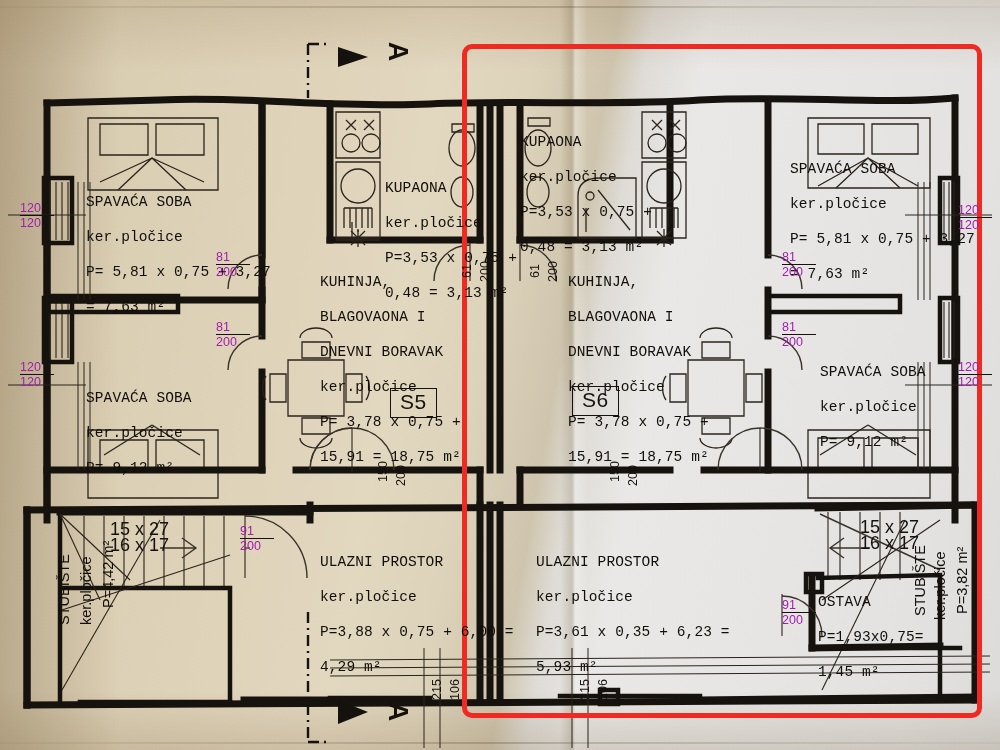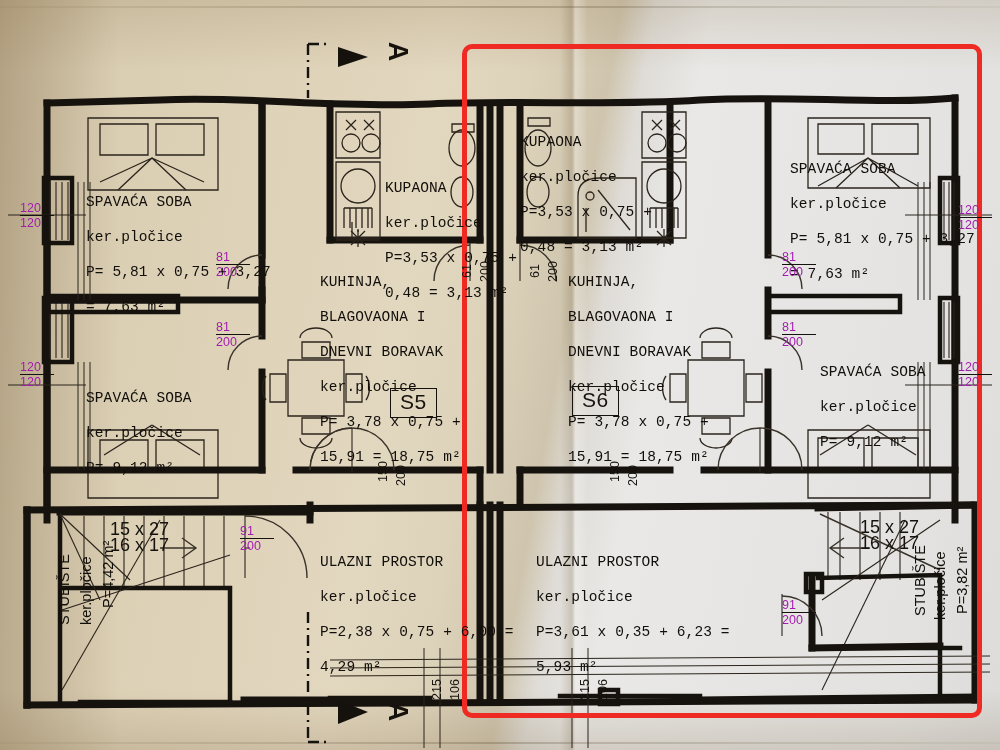--- a/index.html
+++ b/index.html
@@ -416,21 +416,21 @@
   <div class="vertlbl" style="left:56px; top:625px;">STUBIŠTE</div>
   <div class="vertlbl" style="left:78px; top:625px;">ker.pločice</div>
   <div class="vertlbl" style="left:100px; top:608px;">P=4,42 m²</div>
 
   <div class="dim" style="left:110px; top:522px; width:64px; text-align:left;">15 x 27</div>
   <div class="dim" style="left:110px; top:538px; width:64px; text-align:left;">16 x 17</div>
 
   <div class="lbl" style="left:320px; top:536px;">
     <div>ULAZNI PROSTOR</div>
     <div>ker.pločice</div>
-    <div>P=2,38 x 0,75 + 6,00 =</div>
+    <div>P=3,88 x 0,75 + 6,00 =</div>
     <div>4,29 m²</div>
   </div>
 
   <div class="lbl" style="left:520px; top:116px;">
     <div>KUPAONA</div>
     <div>ker.pločice</div>
     <div>P=3,53 x 0,75 +</div>
     <div>0,48 = 3,13 m²</div>
   </div>
 
@@ -458,20 +458,25 @@
     <div>P= 5,81 x 0,75 + 3,27</div>
     <div>= 7,63 m²</div>
   </div>
 
   <div class="lbl" style="left:820px; top:346px;">
     <div>SPAVAĆA SOBA</div>
     <div>ker.pločice</div>
     <div>P= 9,12 m²</div>
   </div>
 
+  <div class="lbl" style="left:818px; top:576px;">
+    <div>OSTAVA</div>
+    <div>P=1,93x0,75=</div>
+    <div>1,45 m²</div>
+  </div>
 
   <div class="vertlbl" style="left:912px; top:616px;">STUBIŠTE</div>
   <div class="vertlbl" style="left:932px; top:620px;">ker.pločice</div>
   <div class="vertlbl" style="left:954px; top:614px;">P=3,82 m²</div>
 
   <div class="dim" style="left:860px; top:520px; width:64px; text-align:left;">15 x 27</div>
   <div class="dim" style="left:860px; top:536px; width:64px; text-align:left;">16 x 17</div>
 
   <div class="dimpair" style="left:20px; top:201px; width:34px;">
     <div class="top">120</div>

